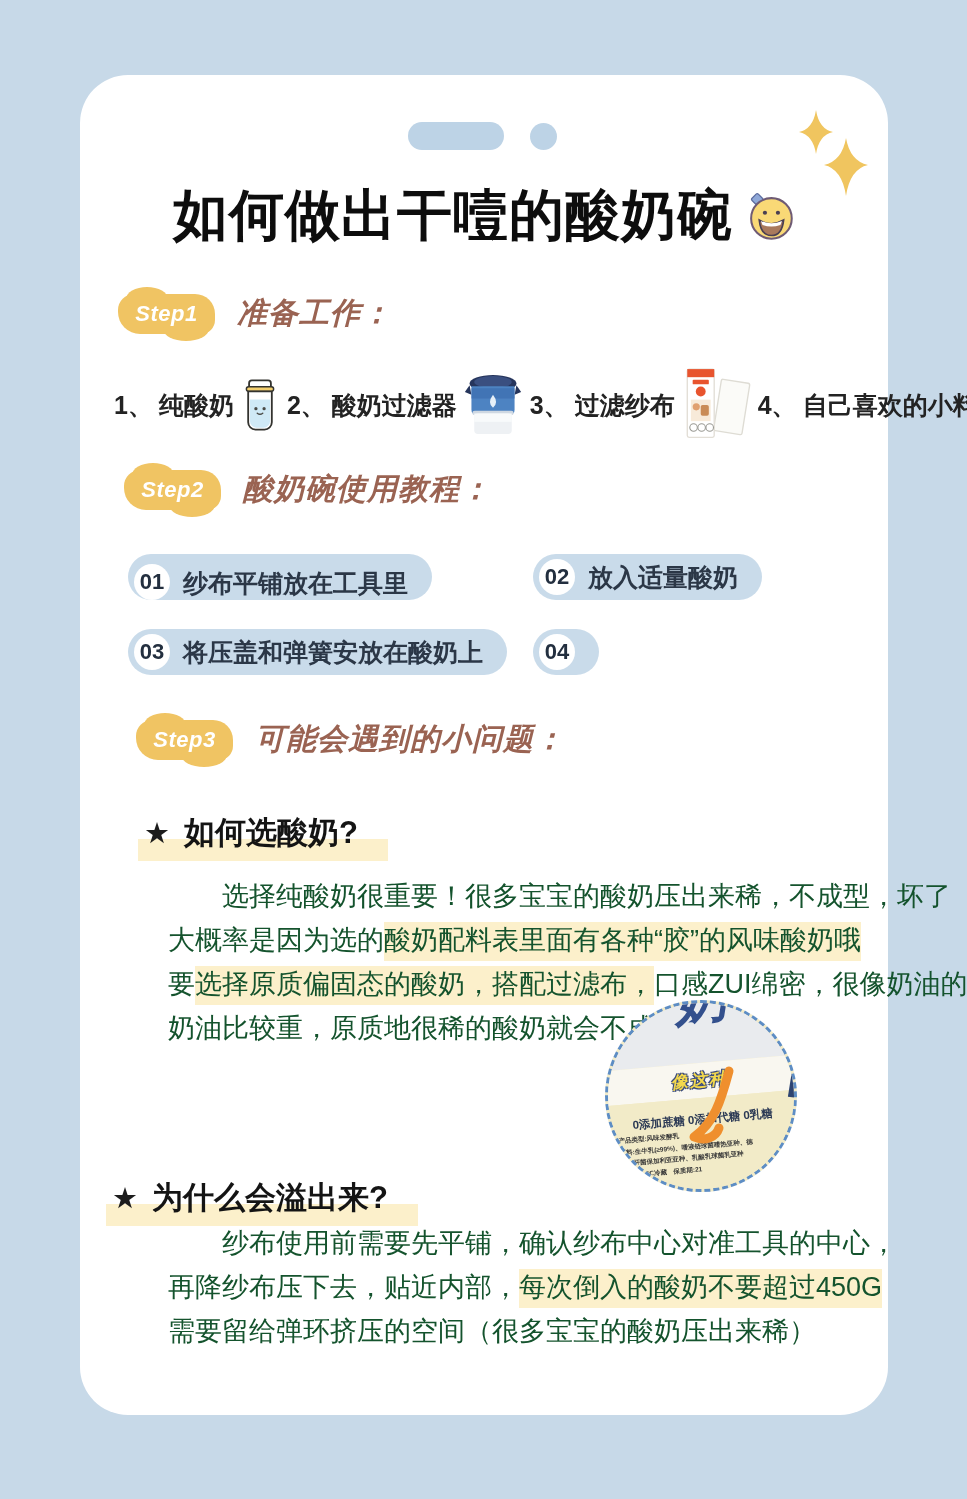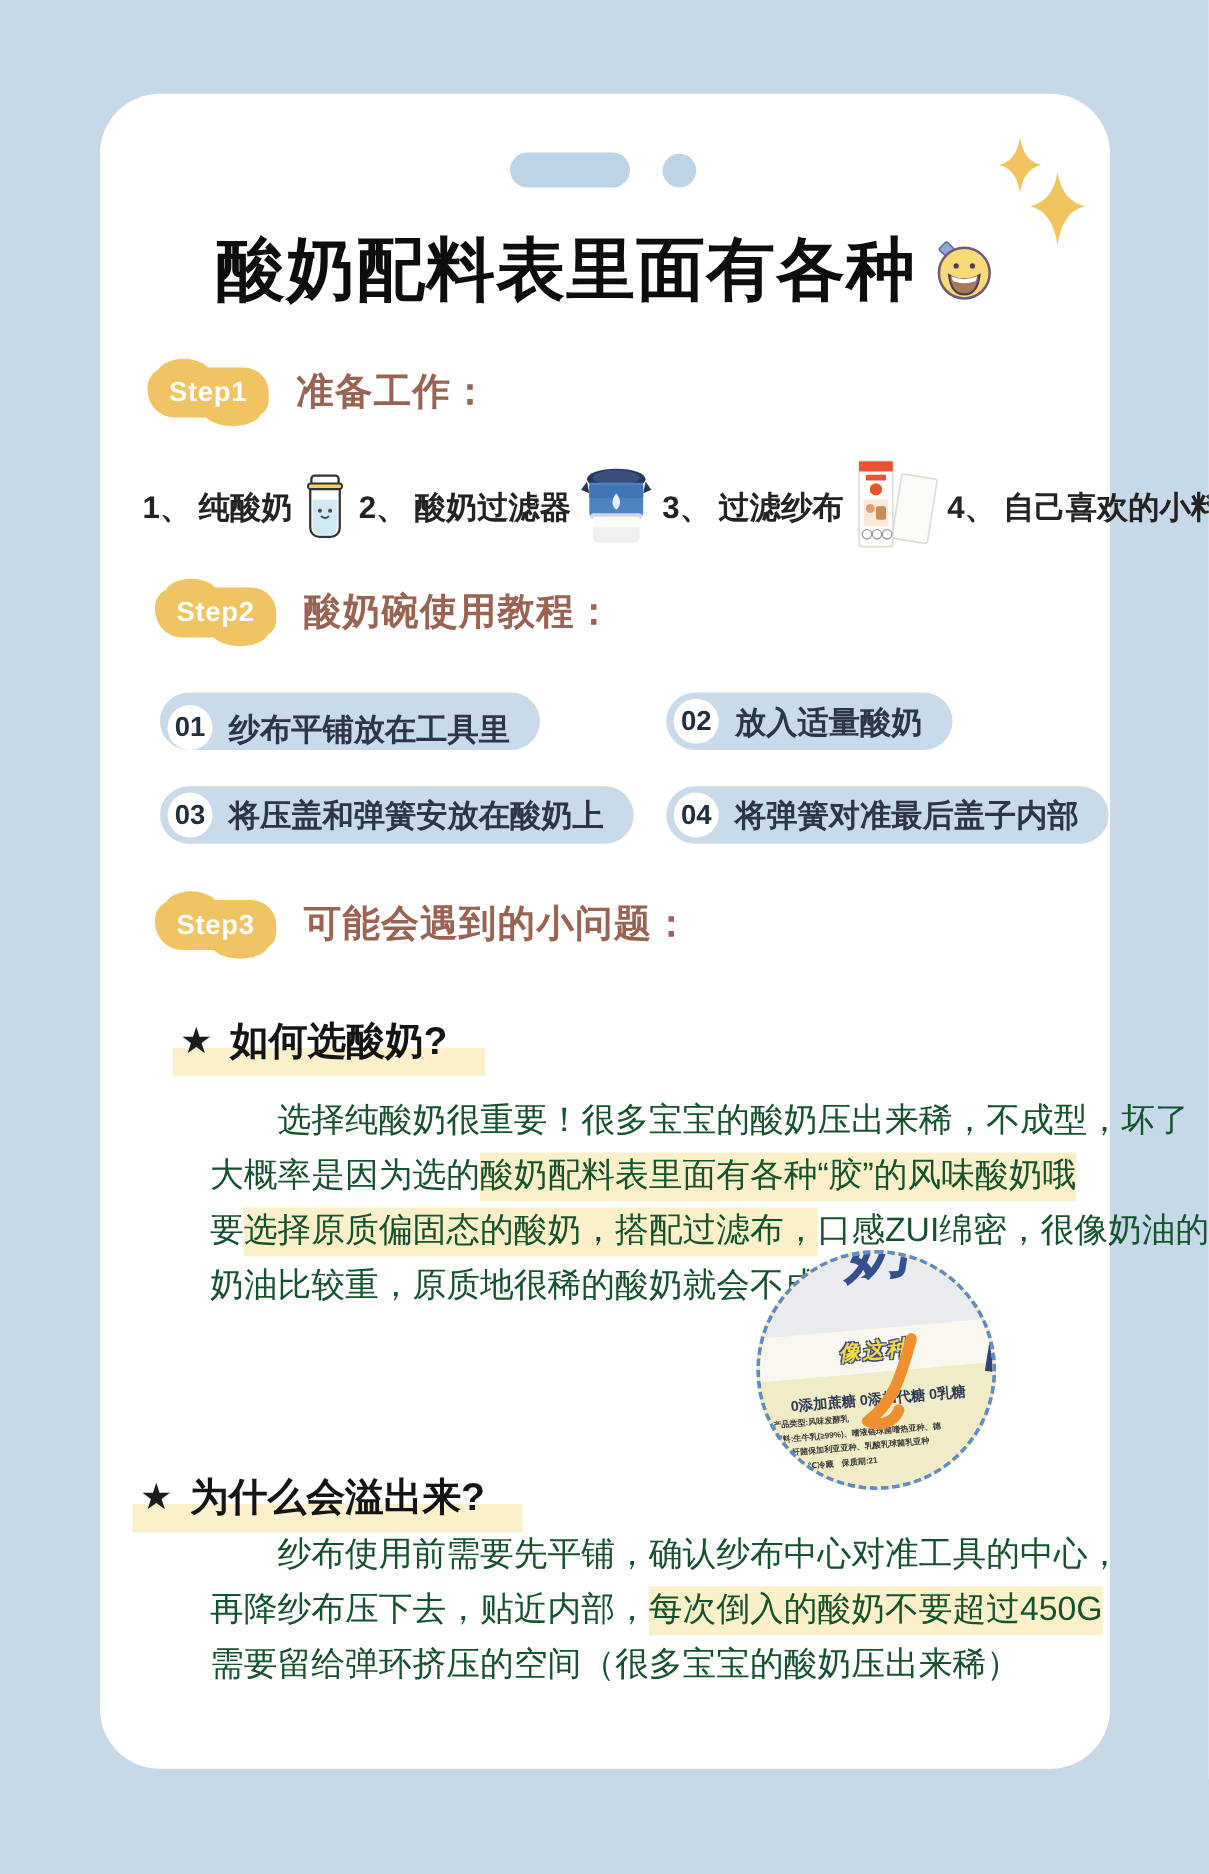--- a/index.html
+++ b/index.html
@@ -16,24 +16,24 @@
   .notch-pill{position:absolute;left:328px;top:47px;width:96px;height:28px;border-radius:14px;background:#bdd3e6;}
   .notch-dot{position:absolute;left:450px;top:48px;width:27px;height:27px;border-radius:50%;background:#bdd3e6;}
   .sparkles{position:absolute;left:708px;top:25px;}
   
   .title-row{
     position:absolute;left:0;top:104px;width:100%;
     display:flex;align-items:center;justify-content:center;gap:10px;
   }
   .title-text{font-size:55px;font-weight:900;color:#0d0d0d;letter-spacing:1px;white-space:nowrap;}
   
-  .step-row{position:absolute;display:flex;align-items:center;gap:22px;}
+  .step-row{position:absolute;display:flex;align-items:center;gap:22px;font-style:italic;}
   .step1-row{left:38px;top:218px;}
   .step2-row{left:44px;top:394px;}
-  .step3-row{left:44px;top:644px;align-items:center;}
+  .step3-row{left:56px;top:644px;align-items:center;}
   .step-badge{
     position:relative;width:97px;height:40px;background:#f0c463;
     border-radius:16px 20px 14px 22px;
     display:flex;align-items:center;justify-content:center;
   }
   .step-badge::before{content:"";position:absolute;left:8px;top:-7px;width:42px;height:24px;border-radius:50%;background:#f0c463;}
   .step-badge::after{content:"";position:absolute;right:6px;bottom:-7px;width:46px;height:24px;border-radius:50%;background:#f0c463;}
   .step-badge span{position:relative;z-index:2;color:#ffffff;font-weight:800;font-size:22px;letter-spacing:.5px;}
   .step-heading{font-size:30px;font-weight:800;color:#9a6352;letter-spacing:1px;}
   
@@ -100,21 +100,21 @@
 
   <div class="notch-pill"></div>
   <div class="notch-dot"></div>
 
   <svg class="sparkles" width="85" height="100" viewBox="0 0 85 100">
     <path d="M28 10 Q31 29 45 32 Q31 35 28 54 Q25 35 11 32 Q25 29 28 10 Z" fill="#f0c55f"></path>
     <path d="M58 38 Q62 61 80 65 Q62 69 58 96 Q54 69 36 65 Q54 61 58 38 Z" fill="#f0c55f"></path>
   </svg>
 
   <div class="title-row">
-    <span class="title-text">酸奶配料表里面有各种</span>
+    <span class="title-text">如何做出干噎的酸奶碗</span>
     <svg width="52" height="52" viewBox="0 0 64 64">
       <rect x="12" y="6" width="11" height="11" rx="2" transform="rotate(45 17.5 11.5)" fill="#8fa8d8" stroke="#5a6b9e" stroke-width="1.5"></rect>
       <circle cx="35" cy="35" r="25" fill="#f9d976" stroke="#6f5b74" stroke-width="2.5"></circle>
       <circle cx="27" cy="28" r="2.6" fill="#4a3f52"></circle>
       <circle cx="43" cy="28" r="2.6" fill="#4a3f52"></circle>
       <path d="M20 37 Q35 46 50 37 Q48 56 35 56 Q22 56 20 37 Z" fill="#a9795c" stroke="#4a3f52" stroke-width="2"></path>
       <path d="M22 38 Q35 44 48 38 L46 43 Q35 47 24 43 Z" fill="#ffffff"></path>
     </svg>
   </div>
 
@@ -194,21 +194,20 @@
   <div class="pill pill-02">
     <span class="pill-num">02</span>
     <span class="pill-text">放入适量酸奶</span>
   </div>
   <div class="pill pill-03">
     <span class="pill-num">03</span>
     <span class="pill-text">将压盖和弹簧安放在酸奶上</span>
   </div>
   <div class="pill pill-04">
     <span class="pill-num">04</span>
-    <span class="pill-text">将弹簧对准最后盖子内部</span>
   </div>
 
   <div class="step-row step3-row">
     <div class="step-badge">
       <span>Step3</span>
     </div>
     <span class="step-heading">可能会遇到的小问题：</span>
   </div>
 
   <div class="qa-title qa1-title">

